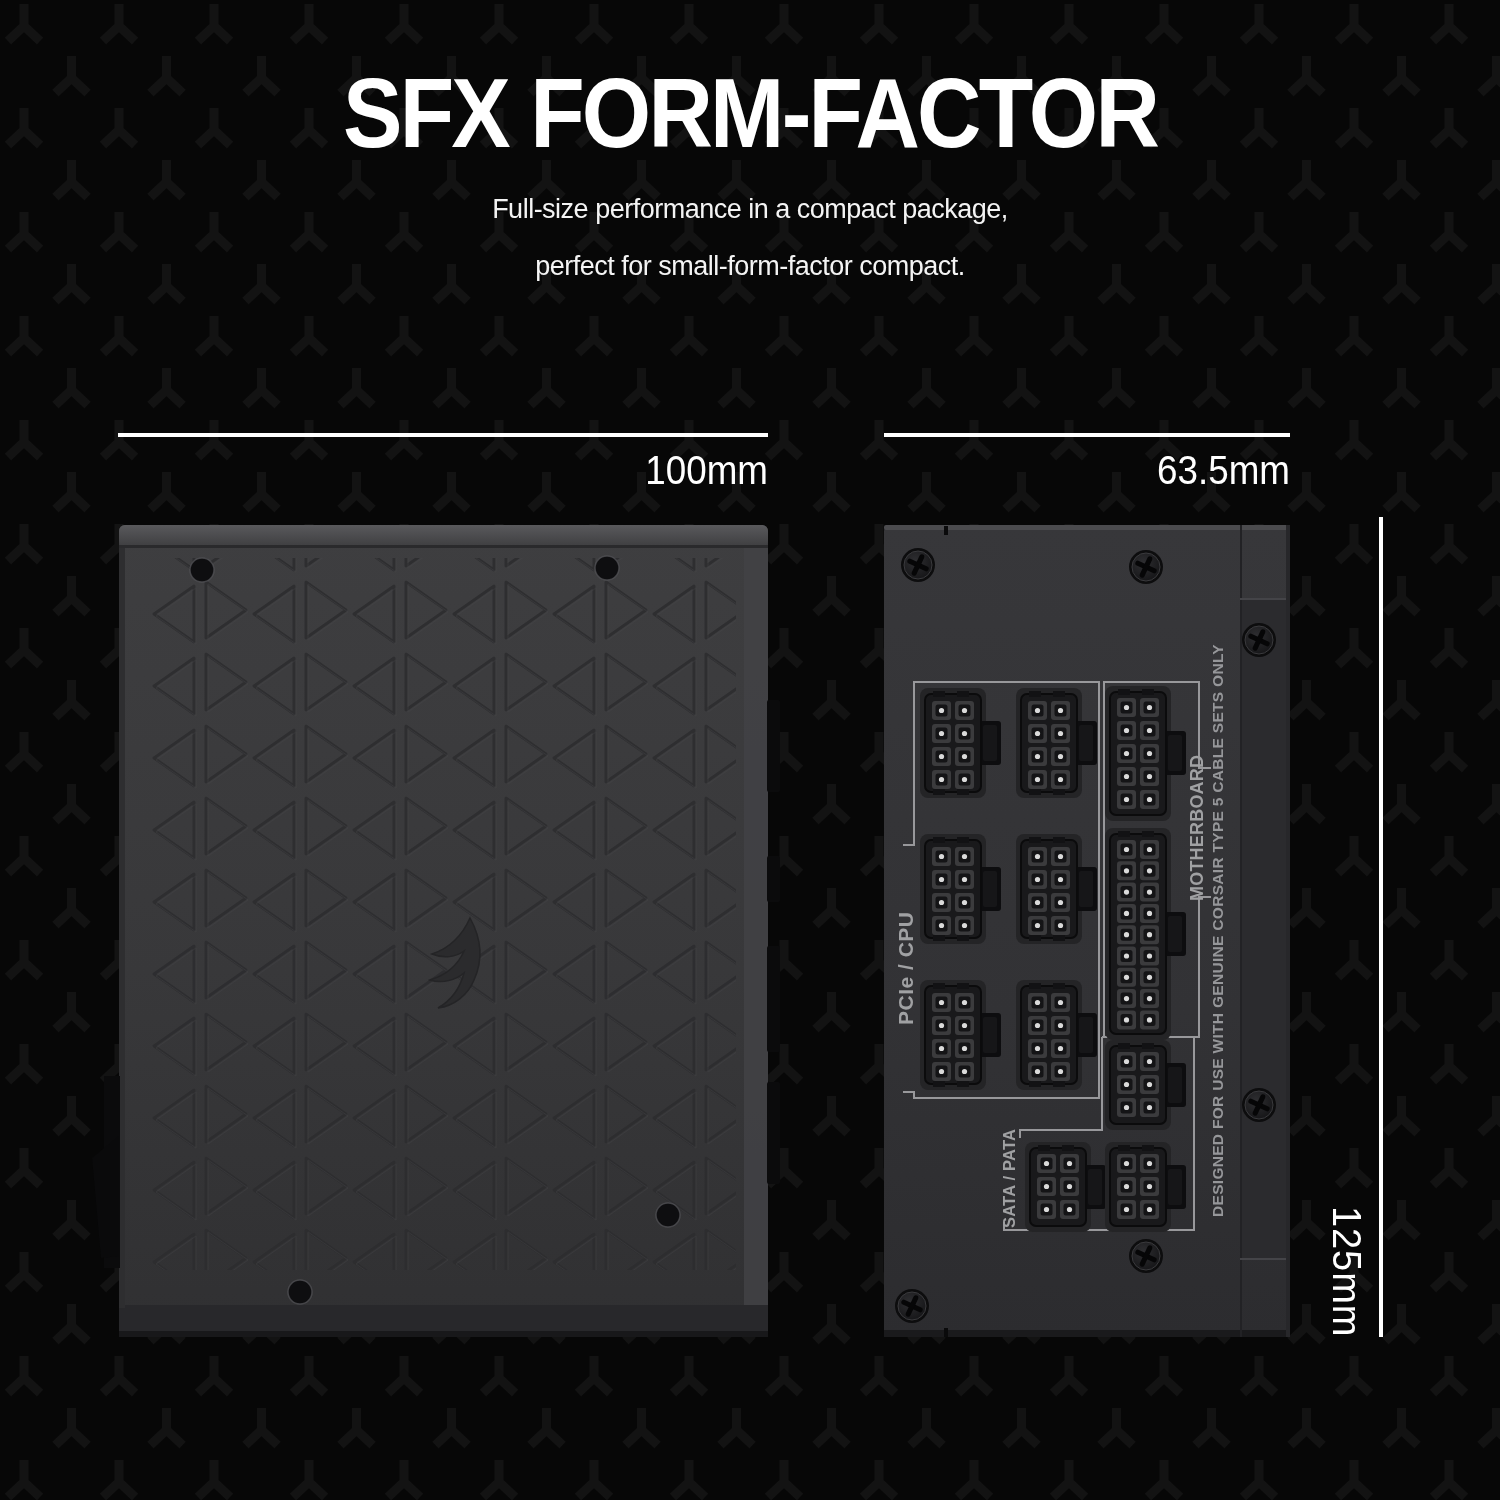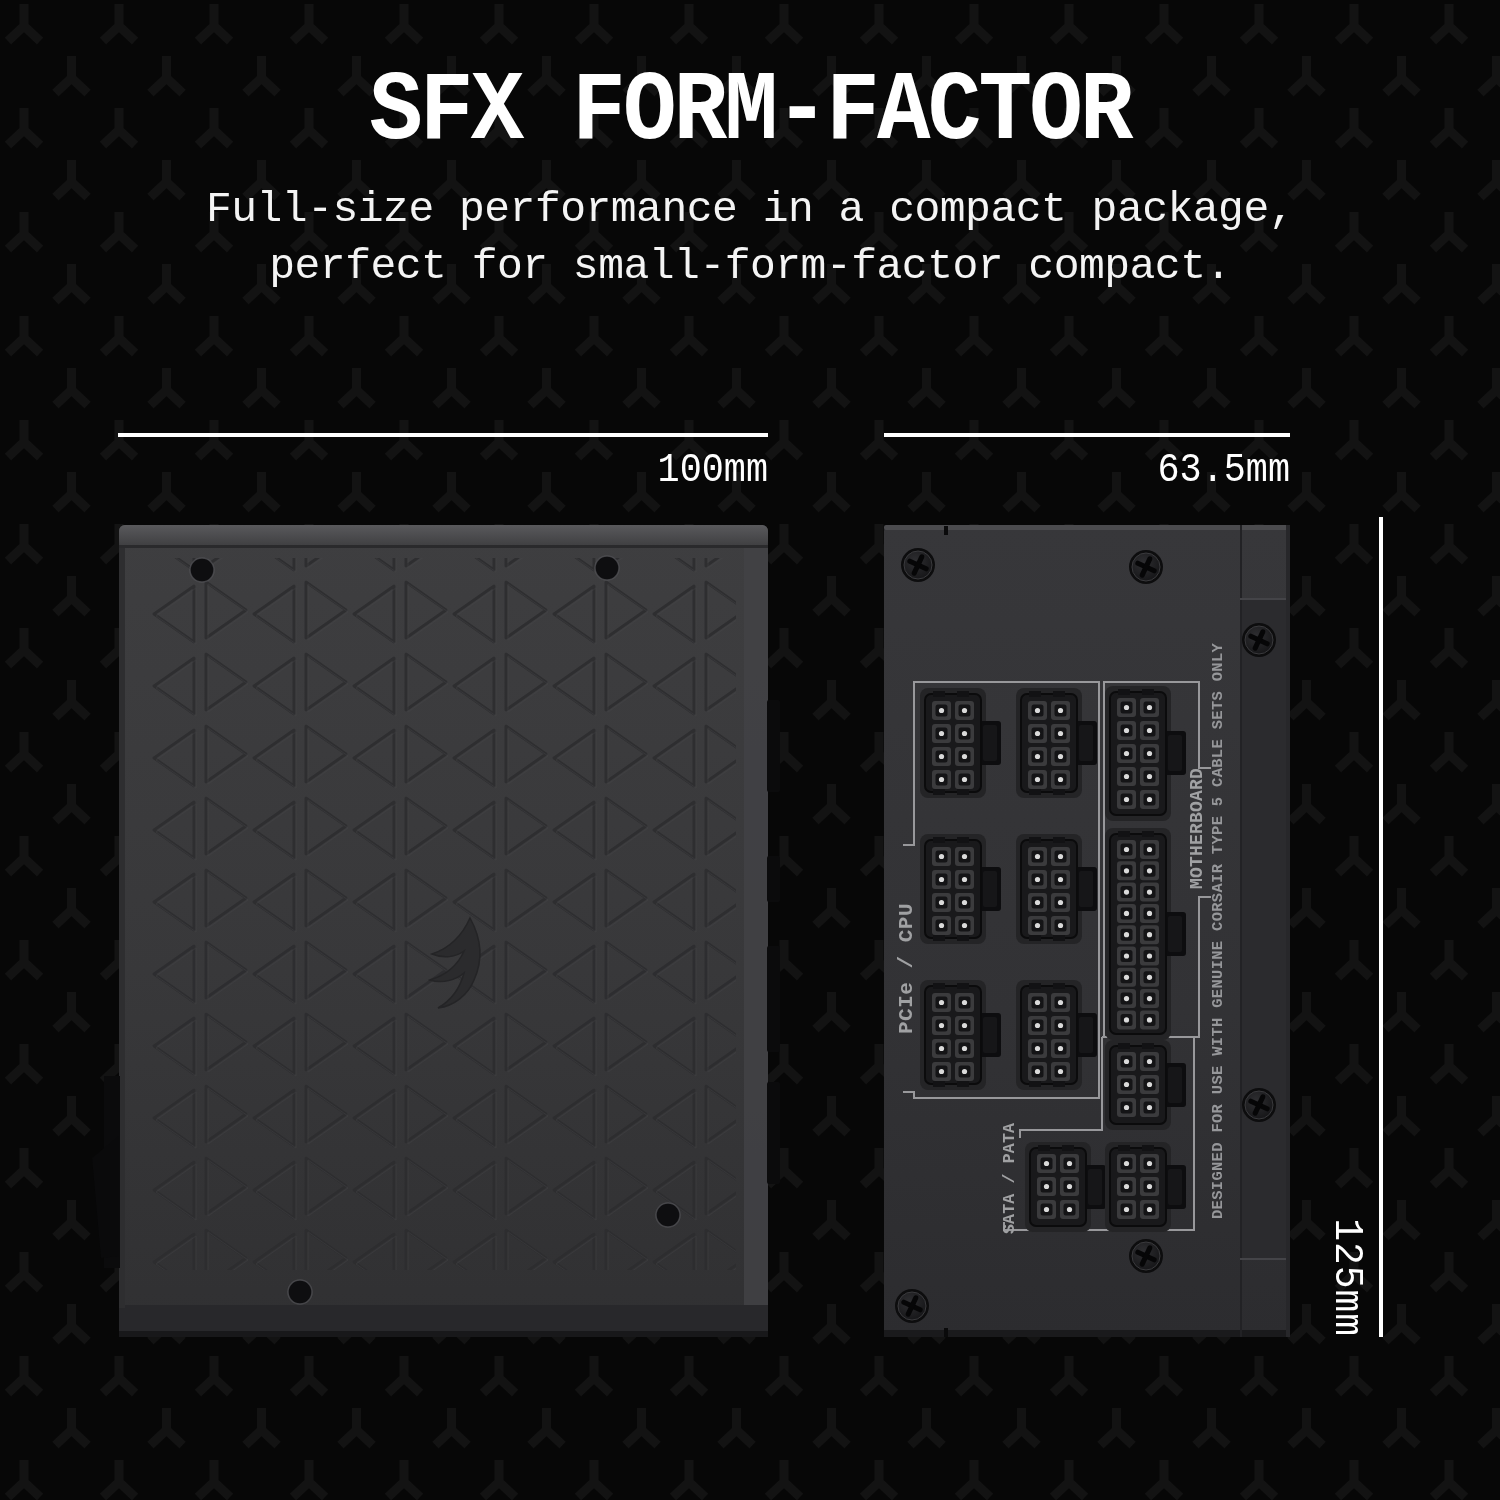--- a/index.html
+++ b/index.html
@@ -1,31 +1,31 @@
 <!DOCTYPE html>
 <html><head>
 <meta charset="utf-8">
 <style>
   html,body{margin:0;padding:0;background:#000;}
   .stage{
     position:relative; width:1500px; height:1500px; overflow:hidden;
     background:#7f1d1d;
-    font-family:Liberation Mono, monospace;
+    font-family:Liberation Sans, sans-serif;
     -webkit-font-smoothing:antialiased;
   }
   .stage svg{position:absolute;left:0;top:0;}
   .title{
     position:absolute; left:0; top:56px; width:1500px;
     text-align:center; color:#ffffff; font-size:99px; font-weight:700;
     letter-spacing:-3px; transform:scaleX(0.9); transform-origin:50% 50%;
     white-space:nowrap;
   }
   .subtitle{
     position:absolute; left:0; top:181px; width:1500px; text-align:center;
-    color:#f4f4f4; font-size:43px; font-weight:400; line-height:57px;
+    color:#f4f4f4; font-size:27px; font-weight:400; line-height:57px;
     letter-spacing:-0.5px;
   }
   .dim-label{
     position:absolute; color:#ffffff; font-size:40px; font-weight:500;
     width:300px; text-align:right; letter-spacing:0px; transform:scaleX(0.92);
     transform-origin:100% 50%;
   }
   .dim-label-v{
     position:absolute; color:#ffffff; font-size:40px; font-weight:500;
     writing-mode:vertical-rl; letter-spacing:1px;

